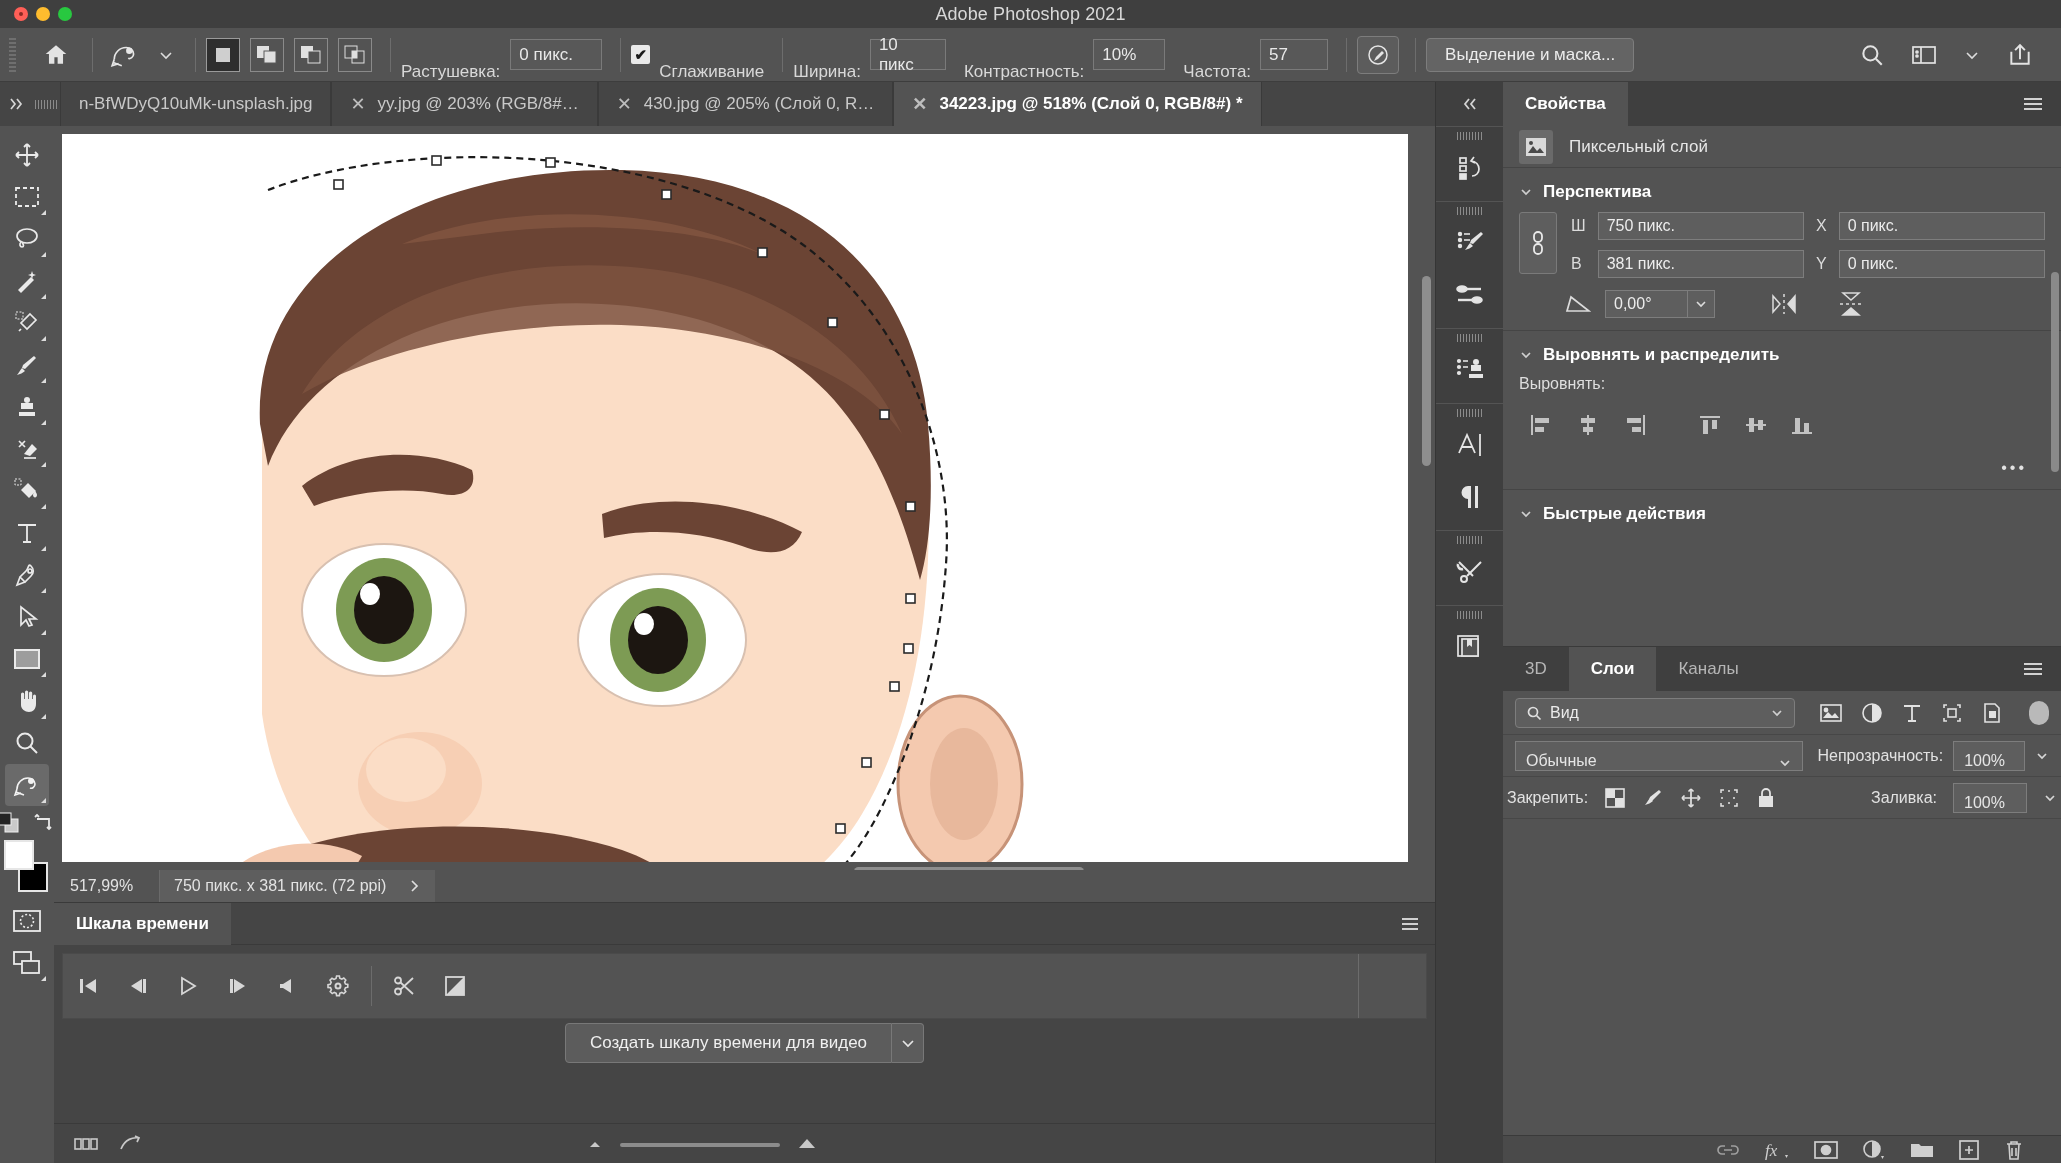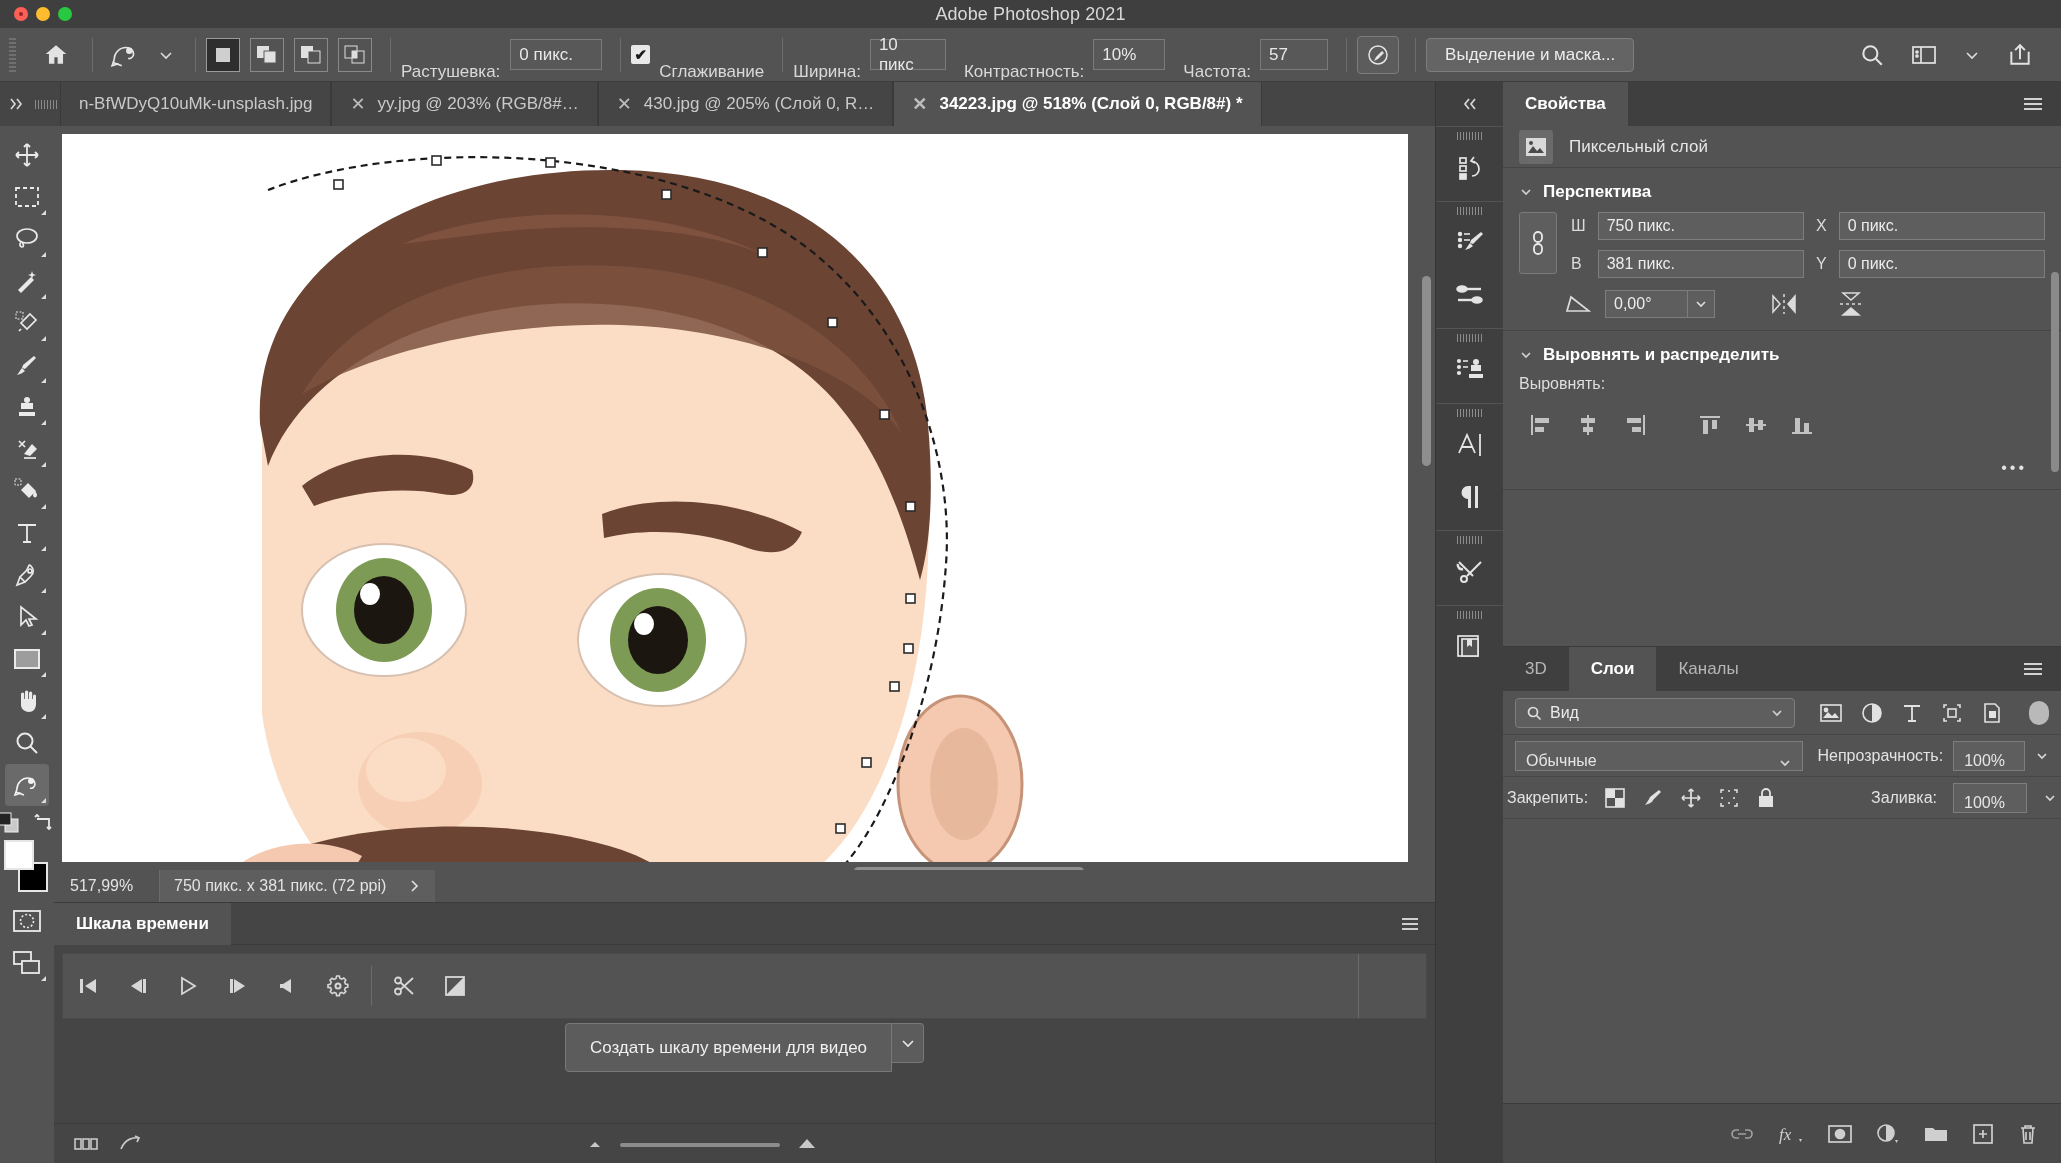--- a/index.html
+++ b/index.html
@@ -103,21 +103,21 @@
     color:#ffffff; font-size:17px; font-weight:bold; }
   .tl-menu { margin-left:auto; margin-right:14px; color:#d0d0d0; }
   .tl-controls { position:relative; height:66px; background:#535353; margin:8px 8px 0 8px;
     display:flex; align-items:center; border:1px solid #4a4a4a; }
   .tl-btn { width:50px;height:44px; display:flex;align-items:center;justify-content:center; color:#d7d7d7; }
   .tl-sep { width:1px;height:40px;background:#6c6c6c; margin:0 8px; }
   .tl-rightcell { position:absolute; right:0; top:0; bottom:0; width:68px; border-left:1px solid #6c6c6c; }
   .tl-center { position:absolute; left:0; right:0; top:120px; display:flex; justify-content:center; }
   .tl-createbtn { display:flex; }
   .tl-createbtn .main { background:#5c5c5c; border:1px solid #787878; border-radius:4px 0 0 4px;
-    color:#f0f0f0; font-size:17px; height:49px; padding:0 24px; display:flex;align-items:center; }
+    color:#f0f0f0; font-size:17px; height:40px; padding:0 24px; display:flex;align-items:center; }
   .tl-createbtn .arrow { background:#5c5c5c; border:1px solid #787878; border-left:none;
     border-radius:0 4px 4px 0; width:32px;height:40px; display:flex;align-items:center;justify-content:center;
     color:#e5e5e5; }
   .tl-footer { position:absolute; left:0; right:0; bottom:0; height:40px; background:#454545;
     border-top:1px solid #3a3a3a; display:flex; align-items:center; }
   .tl-fbtn { width:44px; display:flex;align-items:center;justify-content:center; color:#c8c8c8; }
   .tl-slider { position:absolute; left:530px; bottom:10px; display:flex; align-items:center; gap:0; }
 
   
   .icondock { position:absolute; left:1435px; top:82px; width:68px; bottom:0; background:#3f3f3f;
@@ -180,23 +180,23 @@
     border-bottom:1px solid #474747; }
   .sel { background:#5e5e5e; border:1px solid #7d7d7d; height:30px; display:flex; align-items:flex-end;
     padding:0 10px; color:#e5e5e5; font-size:16px; }
   .sel .cv { margin-left:auto; font-size:12px; color:#d7d7d7; padding-left:10px; }
   .lp-lock { height:42px; display:flex; align-items:center; gap:16px; padding:0 4px;
     border-bottom:1px solid #474747; color:#e2e2e2; font-size:16px; }
   .layerrow { height:48px; display:flex; align-items:center; gap:12px; padding:0 12px; background:#6a6a6a; }
   .eye { width:26px; display:flex;align-items:center;justify-content:center; color:#e8e8e8; }
   .thumb { width:56px;height:36px; background:#ffffff; border:2px solid #e4e4e4; position:relative; overflow:hidden; }
   .lname { color:#f2f2f2; font-size:17px; }
-  .lp-footer { position:absolute; left:0; right:0; bottom:0; height:60px; background:#4a4a4a;
+  .lp-footer { position:absolute; left:0; right:0; bottom:0; height:28px; background:#4a4a4a;
     border-top:1px solid #3a3a3a; display:flex; align-items:center; justify-content:flex-end;
-    gap:22px; padding-right:22px; color:#cfcfcf; }
+    gap:22px; padding-right:36px; color:#cfcfcf; }
   svg { display:block; }
 </style>
 </head>
 <body>
 
 <div class="app">
 
   <div class="titlebar">
     <div class="traffic">
       <div class="tl red">
@@ -1027,20 +1027,30 @@
                 <rect x="4" y="19" width="20" height="2"></rect>
                 <rect x="7" y="5" width="5" height="14"></rect>
                 <rect x="16" y="10" width="5" height="9"></rect>
               </svg>
           </span>
         </div>
       </div>
       <div class="ellipsis">•••</div>
     </div>
 
+    <div class="section" style="border-bottom:none;">
+      <div class="sec-title">
+        <span class="chev">
+          <svg width="14" height="14" viewBox="0 0 14 14" fill="none" stroke="#cfcfcf" stroke-width="1.7">
+              <path d="M3 5l4 4 4-4"></path>
+            </svg>
+        </span>
+        <span>Быстрые действия</span>
+      </div>
+    </div>
 
     <div class="panelscroll"></div>
 
     <div class="layerspanel">
       <div class="pnl-tabs">
         <div class="pnl-tab">3D</div>
         <div class="pnl-tab active">Слои</div>
         <div class="pnl-tab">Каналы</div>
         <div class="pnl-burger">
           <svg width="24" height="16" viewBox="0 0 24 16" stroke="#d2d2d2" stroke-width="1.8">

